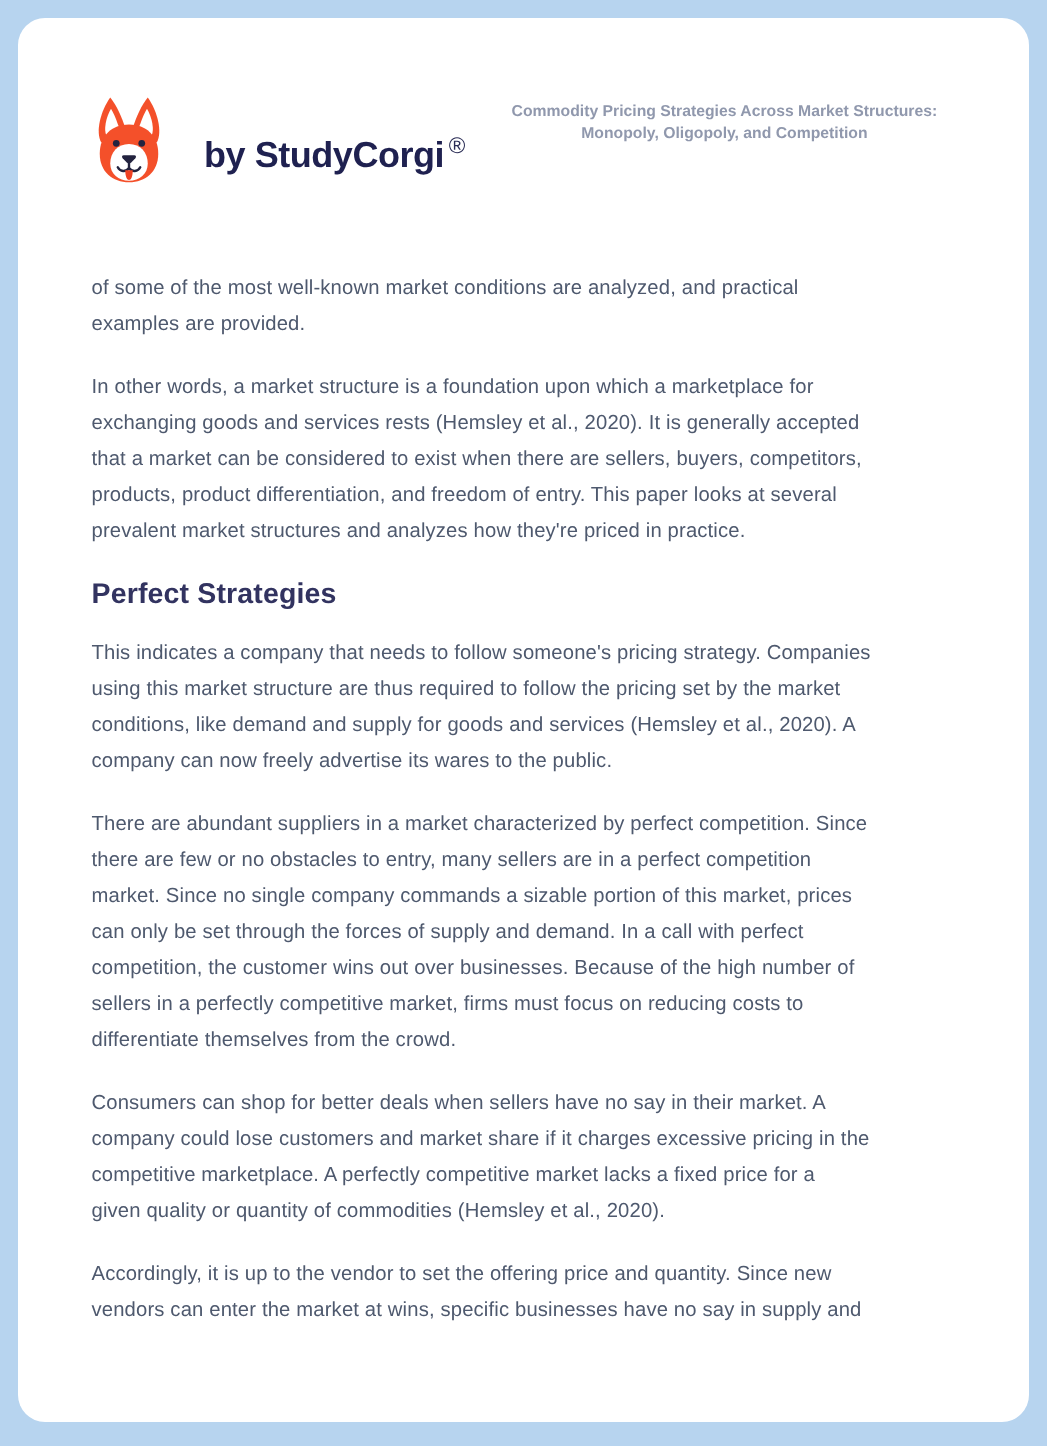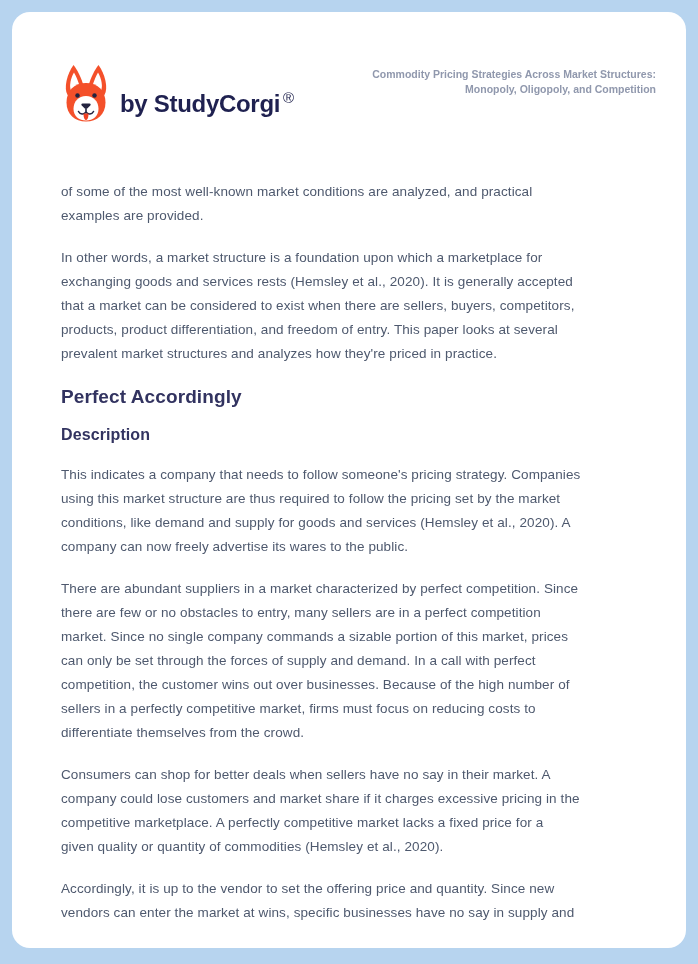--- a/index.html
+++ b/index.html
@@ -27,21 +27,21 @@
   }
   
   .doc-header {
     display: flex;
     justify-content: space-between;
     align-items: flex-start;
   }
   .brand {
     display: flex;
     align-items: center;
-    gap: 9px;
+    gap: 25px;
   }
   .logo-icon svg {
     width: 50px;
     height: 62px;
     display: block;
   }
   .brand-name {
     font-size: 24px;
     font-weight: bold;
     color: #1f2150;
@@ -51,21 +51,21 @@
   }
   .reg-mark {
     font-size: 15px;
     font-weight: normal;
     vertical-align: 9px;
     margin-left: 3px;
     color: #2a2c55;
   }
   .doc-meta {
     width: 348px;
-    text-align: right;
+    text-align: center;
     color: #9098ad;
     font-size: 10.5px;
     line-height: 14.5px;
     margin-top: 3px;
   }
   .doc-title {
     font-weight: bold;
     white-space: pre-line;
     margin-bottom: 2px;
   }
@@ -147,22 +147,21 @@
 
   <main class="doc-body">
     <p class="para">of some of the most well-known market conditions are analyzed, and practical
 examples are provided.</p>
     <p class="para">In other words, a market structure is a foundation upon which a marketplace for
 exchanging goods and services rests (Hemsley et al., 2020). It is generally accepted
 that a market can be considered to exist when there are sellers, buyers, competitors,
 products, product differentiation, and freedom of entry. This paper looks at several
 prevalent market structures and analyzes how they're priced in practice.</p>
 
-    <h2 class="section-h2">Perfect Accordingly</h2>
-    <h3 class="section-h3">Description</h3>
+    <h2 class="section-h2">Perfect Strategies</h2>
 
     <p class="para">This indicates a company that needs to follow someone's pricing strategy. Companies
 using this market structure are thus required to follow the pricing set by the market
 conditions, like demand and supply for goods and services (Hemsley et al., 2020). A
 company can now freely advertise its wares to the public.</p>
     <p class="para">There are abundant suppliers in a market characterized by perfect competition. Since
 there are few or no obstacles to entry, many sellers are in a perfect competition
 market. Since no single company commands a sizable portion of this market, prices
 can only be set through the forces of supply and demand. In a call with perfect
 competition, the customer wins out over businesses. Because of the high number of

